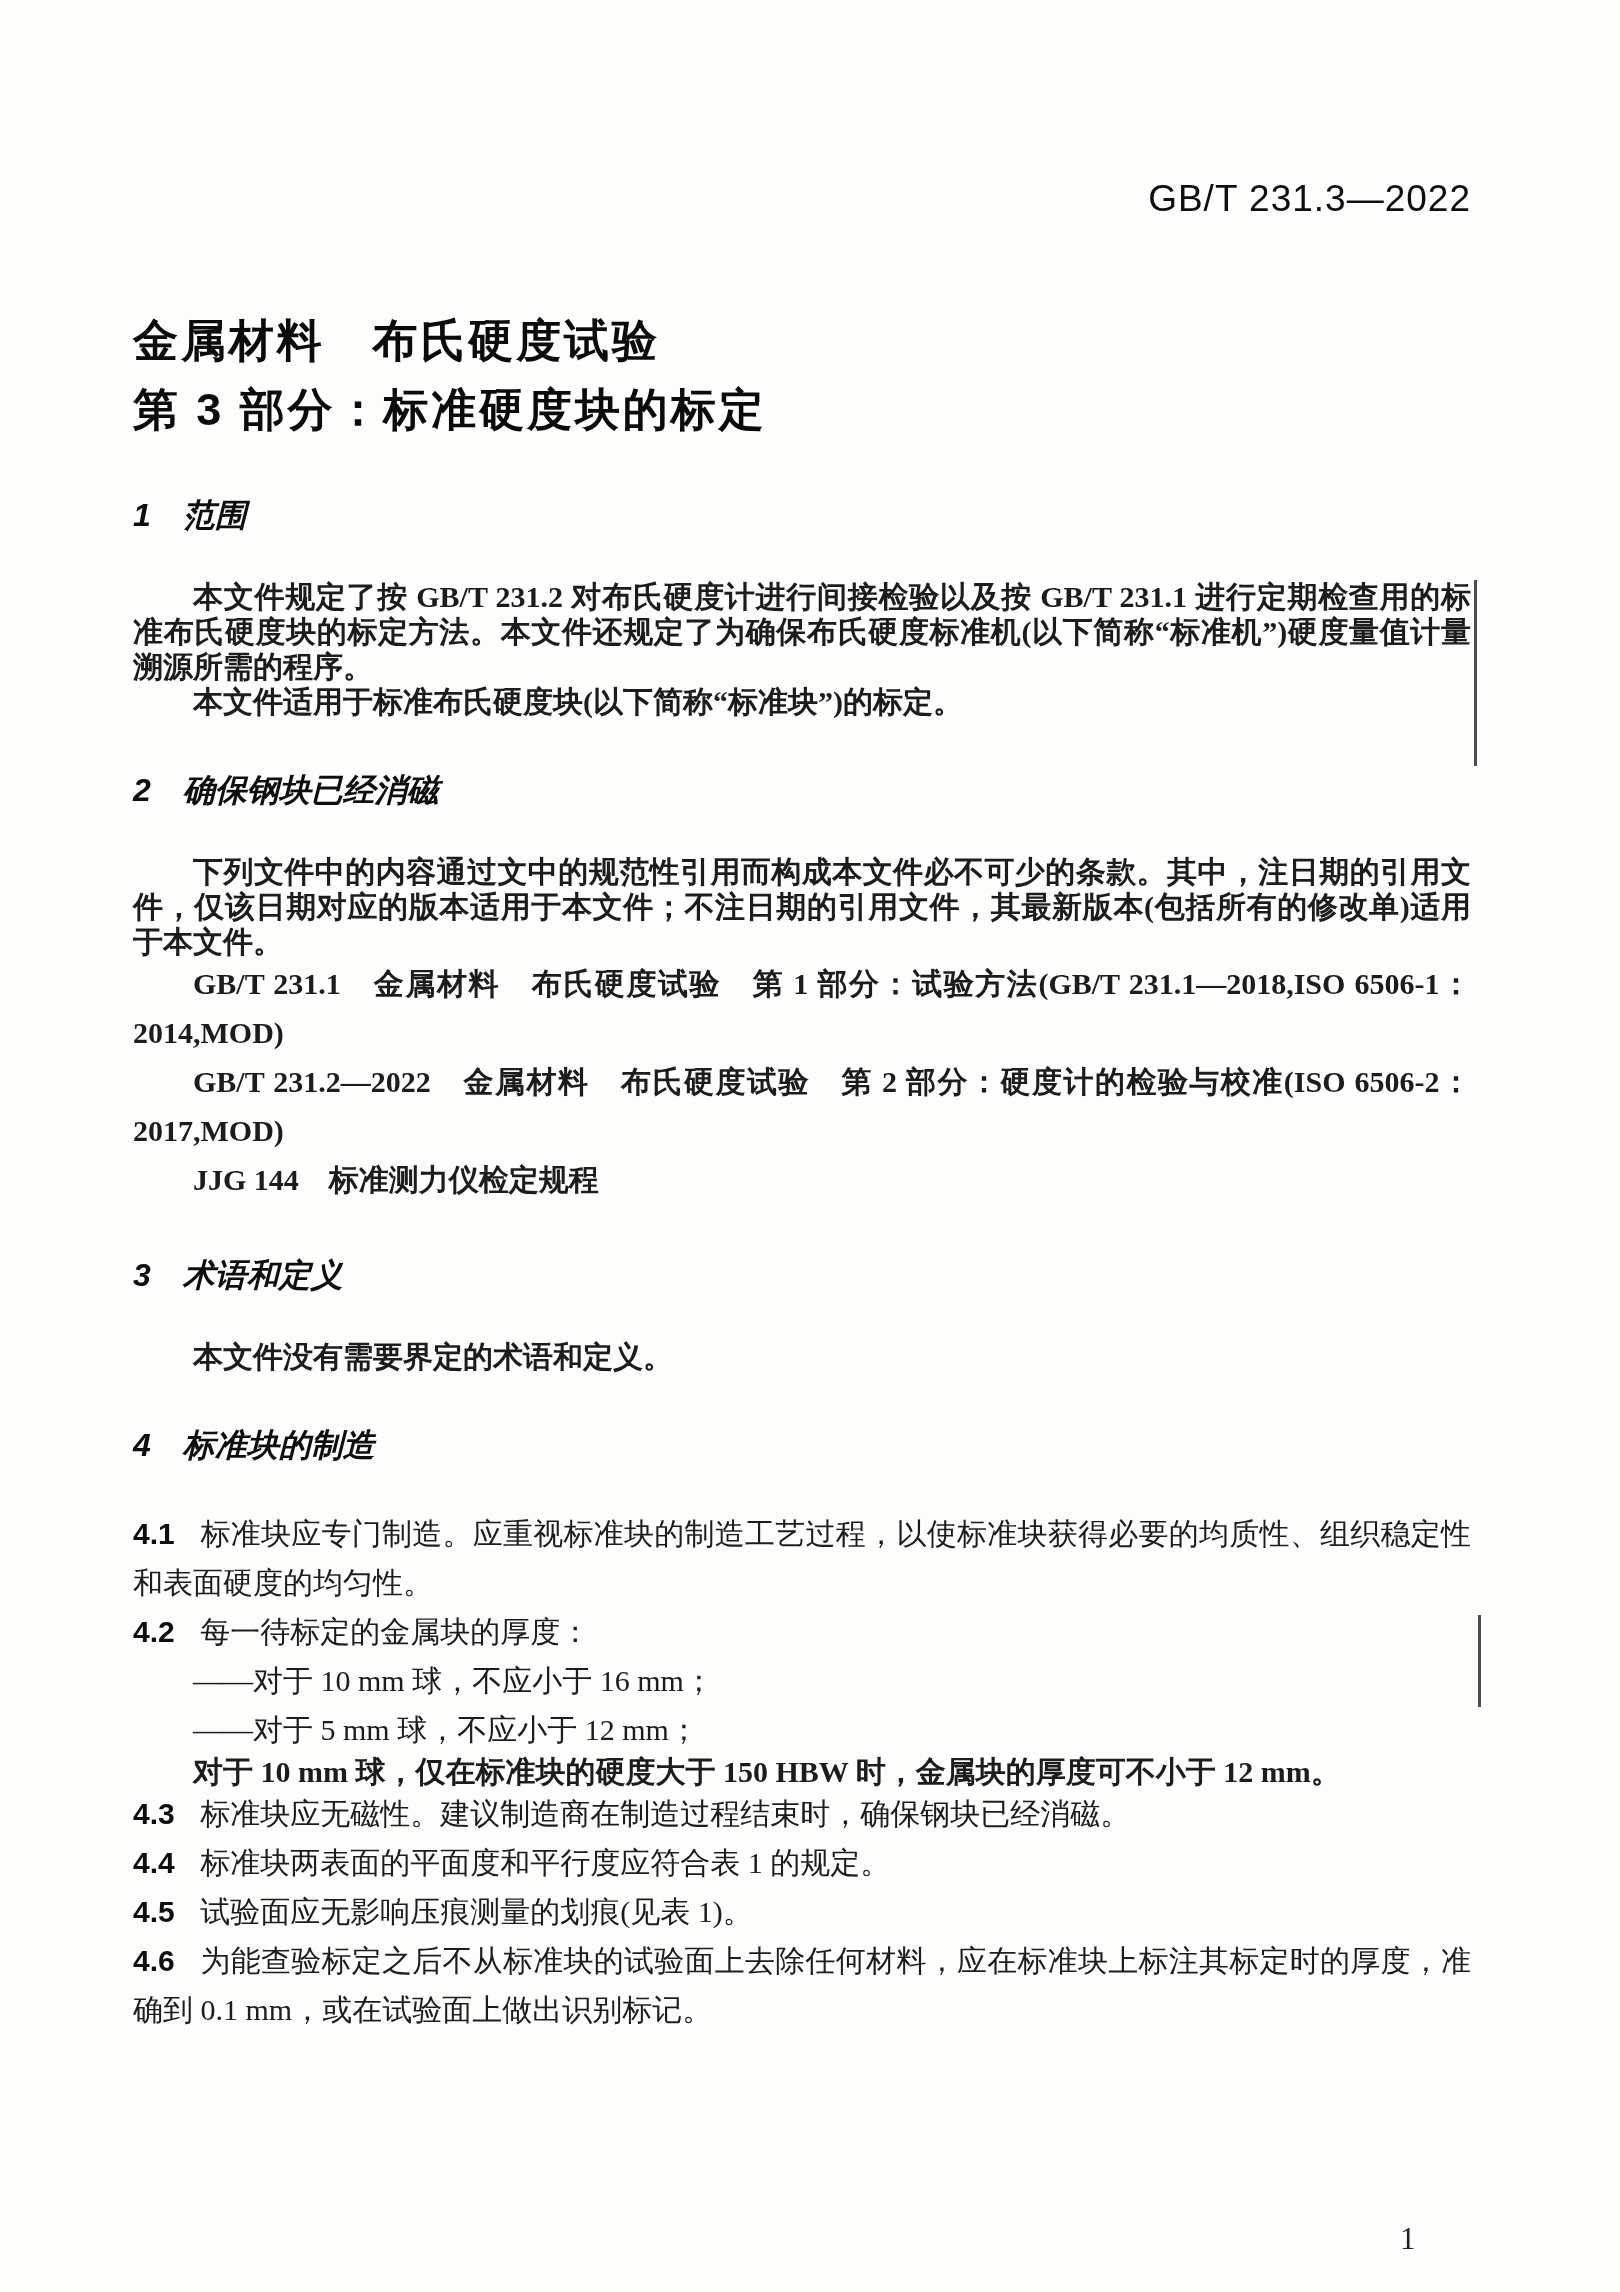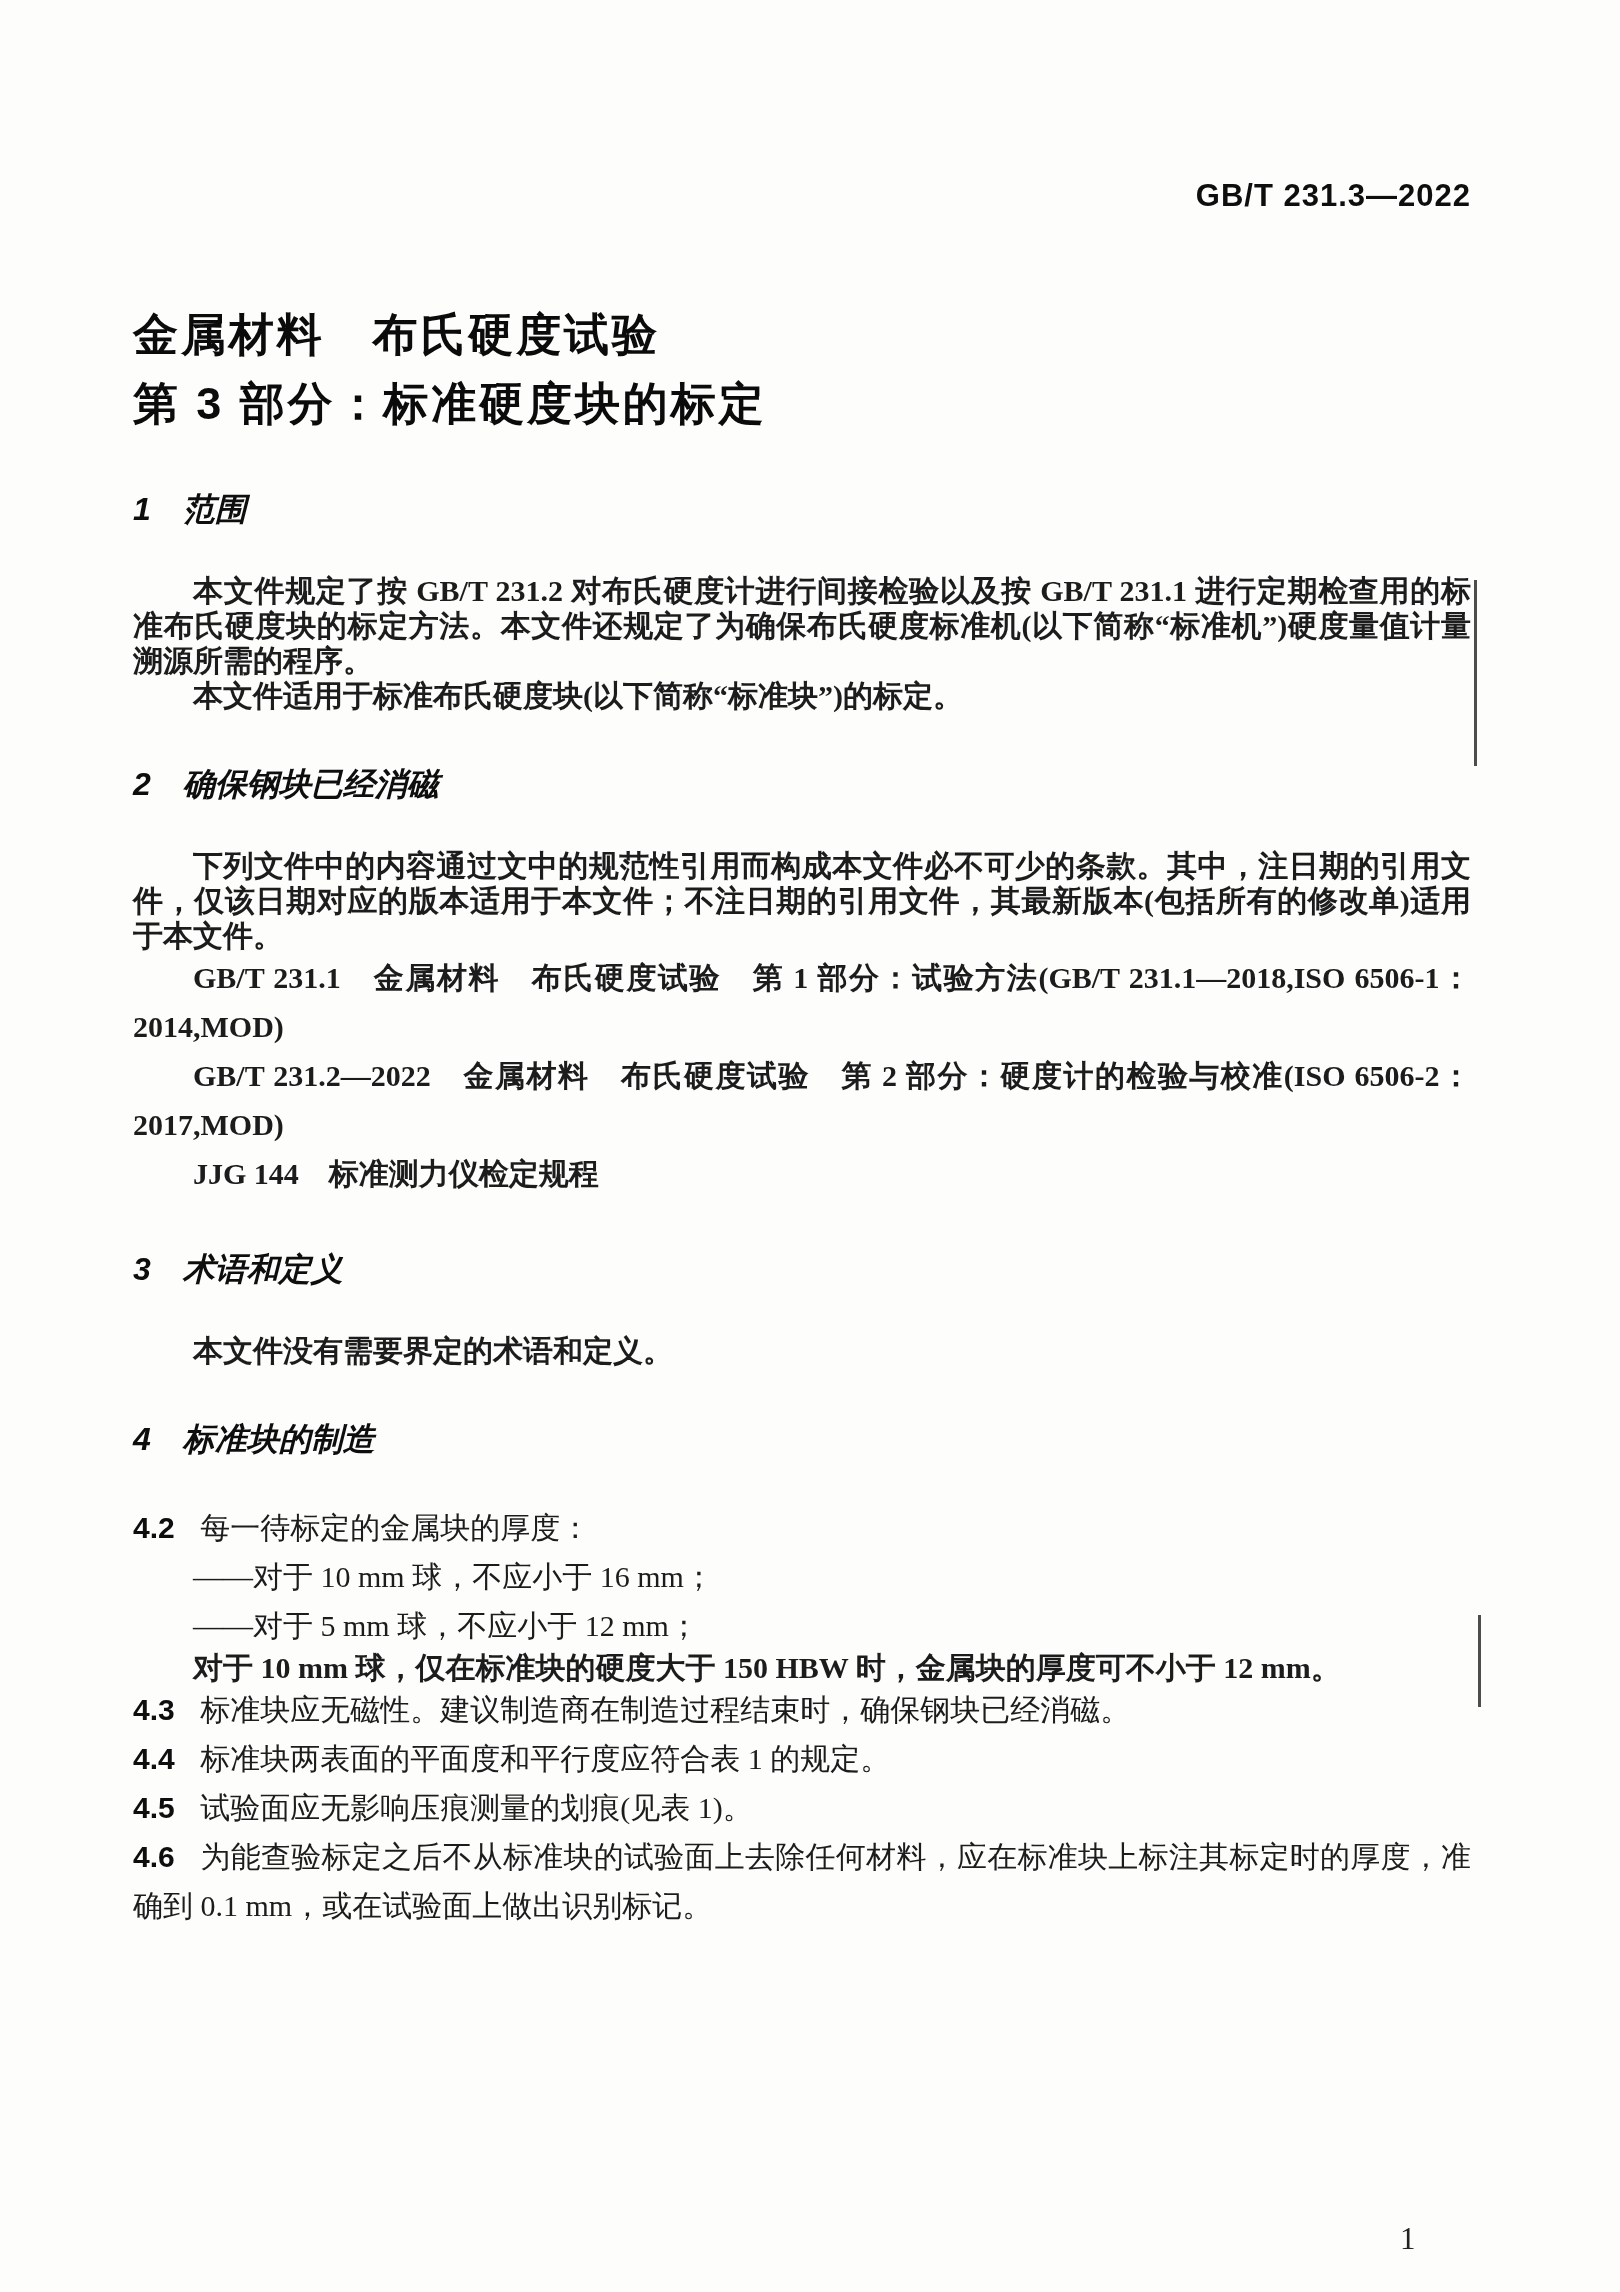--- a/index.html
+++ b/index.html
@@ -13,22 +13,22 @@
     color: #1c1c1c;
     font-family: "Liberation Serif", serif;
     font-size: 30px;
     overflow: hidden;
     padding: 0 149px 0 133px;
   }
   .std-header {
     padding-top: 178px;
     text-align: right;
     font-family: "Liberation Sans", sans-serif;
-    font-weight: 700;
-    font-size: 31px;
+    font-weight: 400;
+    font-size: 37px;
     color: #0e0e0e;
     letter-spacing: 1px;
   }
   .doc-title {
     margin-top: 86px;
     text-align: left;
     font-family: "Liberation Sans", sans-serif;
     font-weight: 700;
     font-size: 45px;
     line-height: 69px;
@@ -106,20 +106,21 @@
   <p class="body-par">下列文件中的内容通过文中的规范性引用而构成本文件必不可少的条款。其中，注日期的引用文件，仅该日期对应的版本适用于本文件；不注日期的引用文件，其最新版本(包括所有的修改单)适用于本文件。</p>
   <p class="ref-par">GB/T 231.1　金属材料　布氏硬度试验　第 1 部分：试验方法(GB/T 231.1—2018,ISO 6506-1：2014,MOD)</p>
   <p class="ref-par">GB/T 231.2—2022　金属材料　布氏硬度试验　第 2 部分：硬度计的检验与校准(ISO 6506-2：2017,MOD)</p>
   <p class="ref-par">JJG 144　标准测力仪检定规程</p>
 
   <h2 class="section-heading"><span class="sec-num">3</span><span>术语和定义</span></h2>
   <p class="body-par">本文件没有需要界定的术语和定义。</p>
 
   <h2 class="section-heading"><span class="sec-num">4</span><span>标准块的制造</span></h2>
 
+  <p class="clause"><span class="clause-num">4.1</span><span>标准块应专门制造。应重视标准块的制造工艺过程，以使标准块获得必要的均质性、组织稳定性和表面硬度的均匀性。</span></p>
 
   <p class="clause"><span class="clause-num">4.2</span><span>每一待标定的金属块的厚度：</span></p>
   <p class="list-item">——对于 10 mm 球，不应小于 16 mm；</p>
   <p class="list-item">——对于 5 mm 球，不应小于 12 mm；</p>
   <p class="body-par">对于 10 mm 球，仅在标准块的硬度大于 150 HBW 时，金属块的厚度可不小于 12 mm。</p>
 
   <p class="clause"><span class="clause-num">4.3</span><span>标准块应无磁性。建议制造商在制造过程结束时，确保钢块已经消磁。</span></p>
   <p class="clause"><span class="clause-num">4.4</span><span>标准块两表面的平面度和平行度应符合表 1 的规定。</span></p>
   <p class="clause"><span class="clause-num">4.5</span><span>试验面应无影响压痕测量的划痕(见表 1)。</span></p>
   <p class="clause"><span class="clause-num">4.6</span><span>为能查验标定之后不从标准块的试验面上去除任何材料，应在标准块上标注其标定时的厚度，准确到 0.1 mm，或在试验面上做出识别标记。</span></p>

